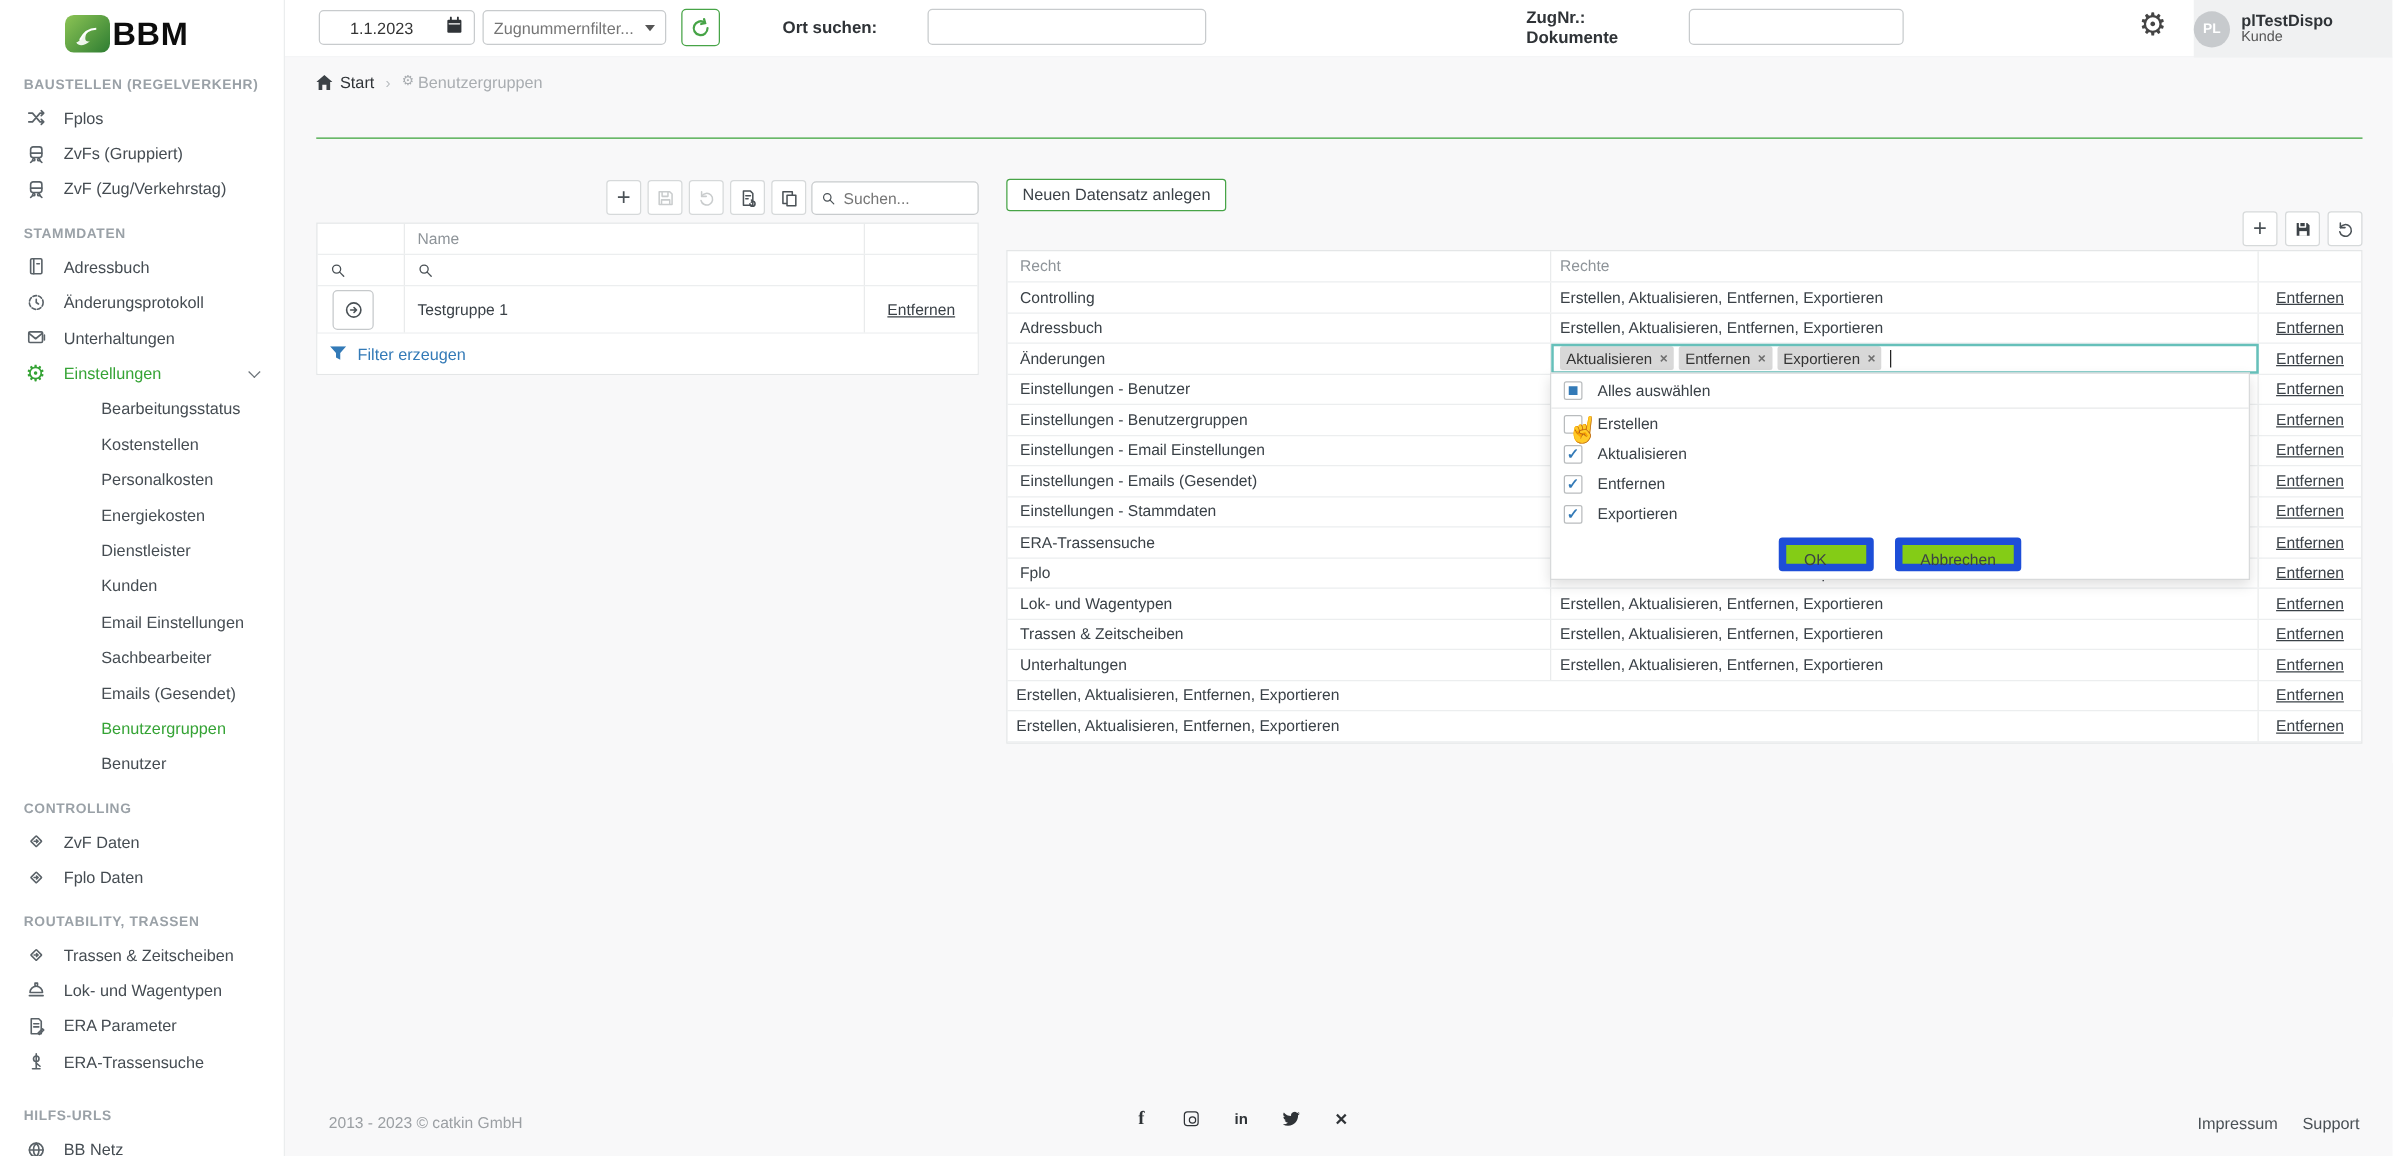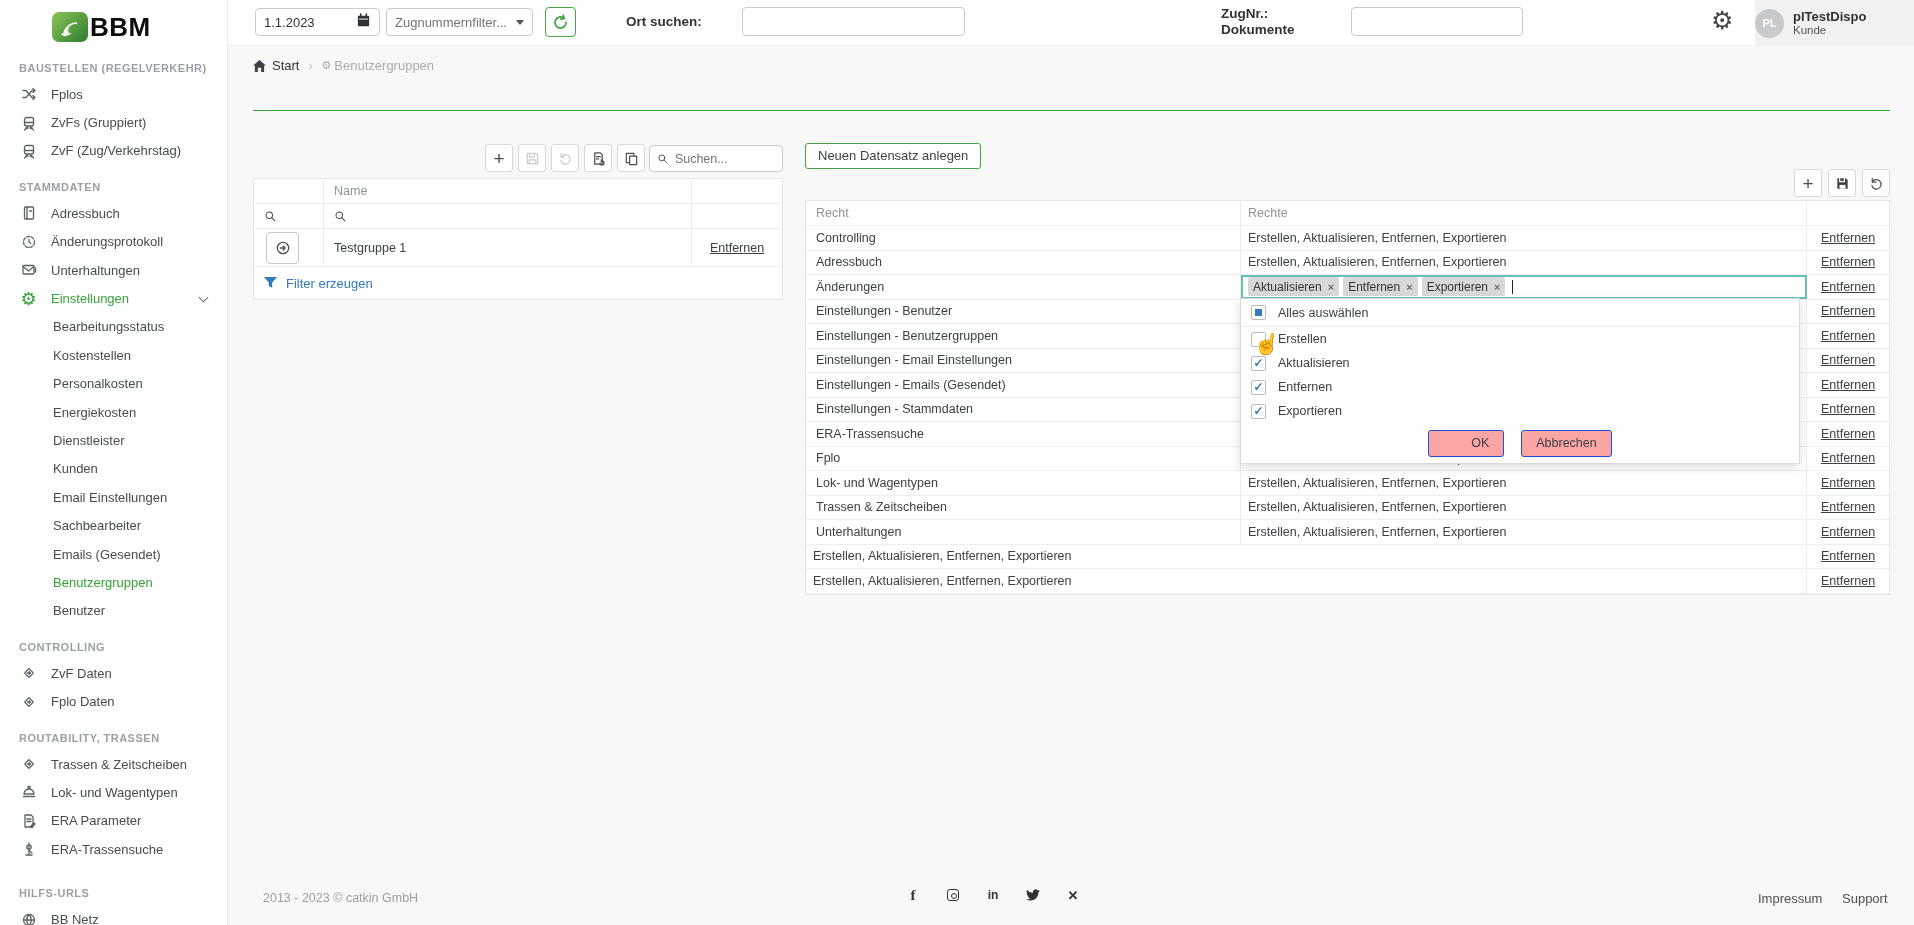--- a/index.html
+++ b/index.html
@@ -8,31 +8,31 @@
 
   
   .sidebar { position:absolute; left:0; top:0; bottom:0; width:228px; background:#fff; border-right:1px solid #ebedee; overflow:hidden; z-index:3; }
   .logo { display:flex; align-items:center; gap:2px; margin:8px 0 8px 52px; height:38px; cursor:pointer; }
   .logo-tile { width:36px; height:30px; border-radius:7px; background:linear-gradient(135deg,#8cc455,#2e7d32); position:relative; }
   .logo-text { font-size:26px; font-weight:800; letter-spacing:.5px; color:#0d0d0d; }
   .sec { height:24px; margin-top:10px; padding-left:19px; display:flex; align-items:center; font-size:11px; font-weight:700; color:#9aa1a7; letter-spacing:.5px; }
   .sec.last { margin-top:18px; }
   .itm { height:28.4px; padding-left:19px; display:flex; align-items:center; gap:13px; font-size:13px; color:#454c52; cursor:pointer; }
   .itm .ic { width:19px; display:flex; justify-content:center; align-items:center; }
-  .child { height:28.4px; padding-left:53px; display:flex; align-items:center; font-size:13px; color:#454c52; cursor:pointer; }
+  .child { height:28.4px; padding-left:81px; display:flex; align-items:center; font-size:13px; color:#454c52; cursor:pointer; }
   .green { color:#35a335 !important; }
   .chev { width:7px; height:7px; border-right:1.6px solid #6b7278; border-bottom:1.6px solid #6b7278; transform:rotate(45deg); margin-left:auto; margin-right:20px; margin-top:-3px; }
   svg.sic { stroke:#5a6268; stroke-width:1.3; fill:none; stroke-linecap:round; stroke-linejoin:round; }
   .gearglyph { font-size:18px; line-height:1; }
 
   
   .topbar { position:absolute; left:228px; right:0; top:0; height:46px; background:#fff; border-bottom:1px solid #f1f2f3; z-index:2; }
   .tb-input { position:absolute; border:1px solid #c8cbcd; border-radius:4px; background:#fff; font-size:13px; color:#333; }
   .date-box { left:27px; top:8px; width:125px; height:28px; display:flex; align-items:center; padding:0 8px; gap:6px; }
-  .date-box span.val { flex:1; }
+  .date-box span.val { flex:1;margin-left:16px; }
   .zug-box { left:158px; top:8px; width:147px; height:28px; display:flex; align-items:center; padding:0 8px; }
   .zug-box input { border:none; outline:none; width:100%; font-size:13px; color:#333; font-family:inherit; background:transparent; }
   .caret-down { width:0; height:0; border-left:4px solid transparent; border-right:4px solid transparent; border-top:5px solid #555; }
   .refresh-btn { position:absolute; left:317px; top:7px; width:31px; height:30px; border:1.5px solid #47a447; border-radius:4px; background:#fff; display:flex; align-items:center; justify-content:center; cursor:pointer; }
   .lbl { position:absolute; font-size:13.5px; font-weight:700; color:#2f3337; }
   .ort-lbl { left:398px; top:14px; }
   .plain-input { position:absolute; border:1px solid #c8cbcd; border-radius:4px; background:#fff; height:29px; font-size:13px; padding:0 8px; font-family:inherit; color:#333; outline:none; }
   .ort-input { left:514px; top:7px; width:223px; }
   .zugnr-lbl { left:993px; top:6px; line-height:16px; }
   .zugnr-input { left:1123px; top:7px; width:172px; }
@@ -92,21 +92,21 @@
   .tcaret { width:1px; height:14px; background:#222; margin-left:3px; }
 
   
   .dd { position:absolute; left:435px; top:155px; width:560px; background:#fff; border:1px solid #d8dadb; box-shadow:0 4px 10px rgba(0,0,0,.13); z-index:6; }
   .dd-item { height:24px; display:flex; align-items:center; gap:12px; padding-left:10px; font-size:12.5px; color:#3a4147; cursor:pointer; }
   .dd-item.sall { height:28px; border-bottom:1px solid #e7e9ea; }
   .cb { width:15px; height:15px; border:1px solid #b9bcbe; border-radius:2px; background:#fff; display:flex; align-items:center; justify-content:center; flex:0 0 auto; }
   .cb.checked::after { content:"✓"; color:#337ab7; font-size:12px; font-weight:700; }
   .cb.ind::after { content:""; width:7px; height:7px; background:#337ab7; }
   .dd-buttons { height:40px; display:flex; align-items:center; justify-content:center; gap:17px; }
-  .dd-btn { height:27px; min-width:76px; padding:0 14px; border:1px solid #1d4ed8; border-radius:3px; background:#fca5a5; font-size:12.5px; color:#3a4147; line-height:25px; text-align:right; cursor:pointer; }
+  .dd-btn { height:27px; min-width:76px; padding:0 14px; border:6px solid #1d4ed8; border-radius:3px; background:#84cc16; font-size:12.5px; color:#3a4147; line-height:25px; text-align:left; cursor:pointer; }
   .hand { position:absolute; left:13px; top:33px; font-size:21px; color:#111; transform:rotate(8deg); z-index:7; }
 
   
   .copyright { position:absolute; left:35px; top:845px; font-size:12.5px; color:#9b9fa3; }
   .socials { position:absolute; left:677px; top:841px; display:flex; gap:24px; align-items:center; }
   .soc { color:#2f3337; cursor:pointer; display:flex; align-items:center; justify-content:center; width:16px; height:16px; }
   .fb { font-family:"Liberation Serif", serif; font-weight:700; font-size:15px; }
   .li { font-weight:800; font-size:12px; }
   .xi { font-weight:700; font-size:13px; }
   .ig-box { width:12px; height:12px; border:1.5px solid #2f3337; border-radius:3px; position:relative; }

